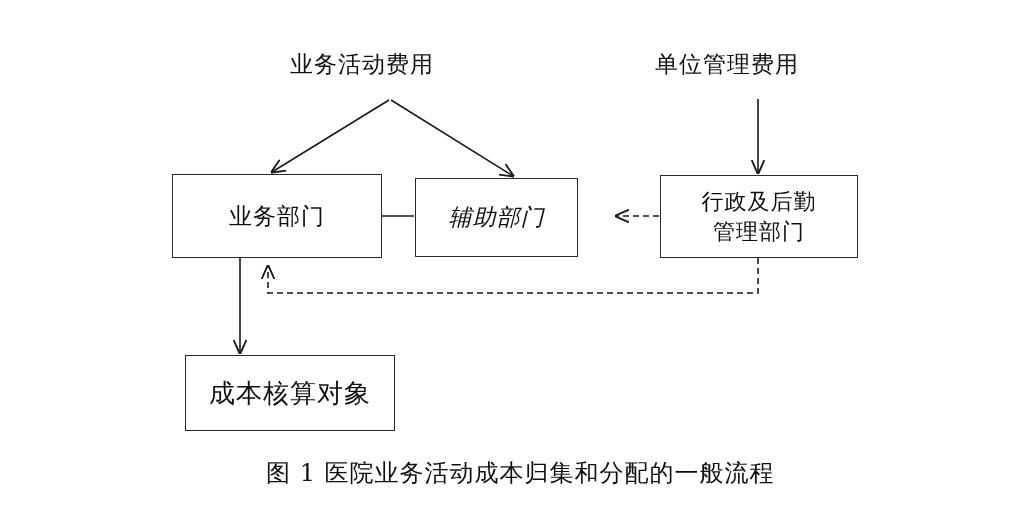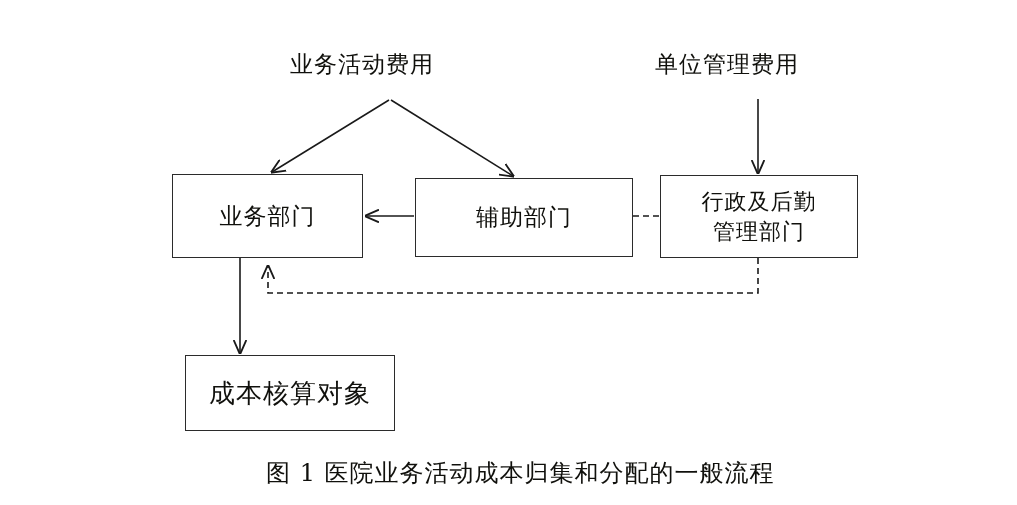--- a/index.html
+++ b/index.html
@@ -35,22 +35,22 @@
     justify-content: center;
     color: #10100c;
     text-align: center;
     letter-spacing: 1px;
   }
   .node-text {
     display: block;
     line-height: 1.32;
     white-space: pre-line;
   }
-  #node-business  { left: 172px; top: 174px;  width: 191px; height: 84px;  font-size: 23px; }
-  #node-support   { left: 415px; top: 178px;  width: 218px; height: 79px;  font-size: 23px; }
+  #node-business  { left: 172px; top: 174px;  width: 210px; height: 84px;  font-size: 23px; }
+  #node-support   { left: 415px; top: 178px;  width: 163px; height: 79px;  font-size: 23px; font-style: italic; }
   #node-admin     { left: 660px; top: 175px;  width: 198px; height: 83px;  font-size: 22px; }
   #node-admin .node-text { text-align: center; }
   #node-object    { left: 161px; top: 355px;  width: 210px; height: 76px;  font-size: 26px; margin-left: 24px; }
 
   #caption {
     left: 258px;
     top: 457px;
     font-size: 24px;
     letter-spacing: 1px;
     margin-left: 8px;

